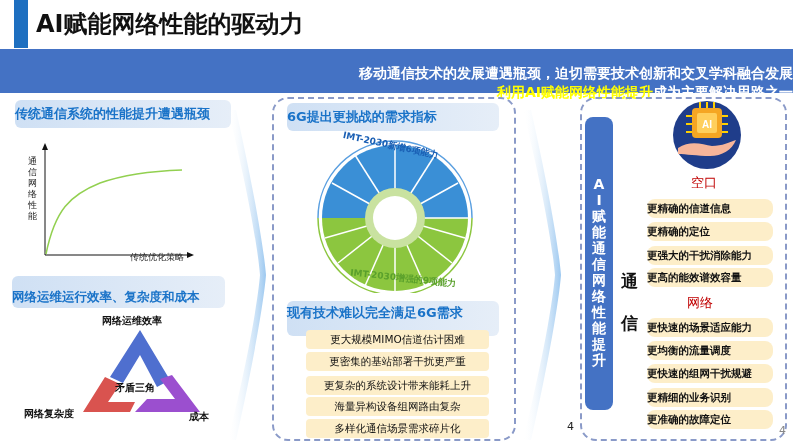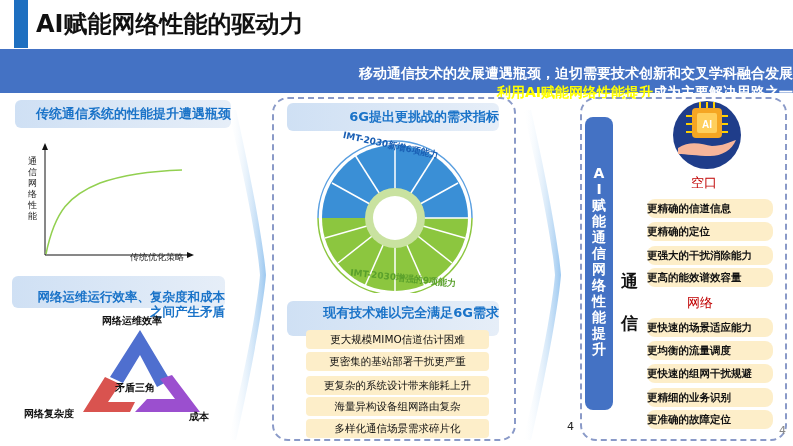--- a/index.html
+++ b/index.html
@@ -3,21 +3,21 @@
 <meta charset="utf-8">
 <style>
 *{box-sizing:border-box;margin:0;padding:0}
 body{width:793px;height:446px;background:#fff;font-family:"DejaVu Sans","Liberation Sans",sans-serif;position:relative;overflow:hidden}
 .title-bar{position:absolute;left:14px;top:0;width:793px;height:50px}
 .title-accent{position:absolute;left:0;top:0;width:14px;height:48px;background:#1e6fc0}
 .title-text{position:absolute;left:22px;top:8px;font-size:24px;font-weight:bold;color:#111;letter-spacing:0px}
 .banner{position:absolute;left:0;top:49px;width:793px;height:44px;background:#4472c4;text-align:right;color:#fff;font-weight:bold;font-size:14px;line-height:19px;padding-top:15px}
 .banner .l2{color:#fff}
 .banner .hl{color:#ffff00}
-.panel-head{position:absolute;background:linear-gradient(90deg,#cfe0f4,#e6eef8);border-radius:6px;color:#1a73c8;font-weight:bold;text-align:right}
+.panel-head{position:absolute;background:linear-gradient(90deg,#cfe0f4,#e6eef8);border-radius:6px;color:#1a73c8;font-weight:bold;text-align:left}
 .chart-area{position:absolute;left:10px;top:140px;width:190px;height:125px}
 .yl{position:absolute;left:18px;top:16px;font-size:9px;width:10px;line-height:11px;color:#222}
 .xl{position:absolute;left:120px;top:111px;font-size:9px;color:#222}
 .tri-label{position:absolute;font-size:10px;font-weight:bold;color:#111}
 .arrow-chev{position:absolute}
 .dash-box{position:absolute;border:2px dashed #8a9ac8;border-radius:16px}
 .req-item{position:absolute;left:306px;width:183px;height:19px;background:#fdeec9;border-radius:4px;text-align:center;font-size:10.5px;font-weight:normal;color:#111;line-height:19px}
 .right-item{position:absolute;left:647px;width:126px;height:19px;background:#fdeec9;border-radius:8px;text-align:left;font-size:10.5px;font-weight:bold;color:#111;line-height:19px}
 .vert-bar{position:absolute;left:585px;top:117px;width:28px;height:293px;background:#4472c4;border-radius:8px;color:#fff;font-weight:bold;font-size:14px;text-align:center;line-height:16px;padding-top:48px}
 .red-label{position:absolute;color:#c00000;font-size:13px}
@@ -46,21 +46,20 @@
     <line x1="35" y1="115" x2="178" y2="115" stroke="#111" stroke-width="1"></line>
     <polygon points="184,115 177,112 177,118" fill="#111"></polygon>
     <path d="M36,114 C45,70 60,55 90,43 C110,36 140,31 172,30" fill="none" stroke="#92d050" stroke-width="1.5"></path>
   </svg>
   <div class="yl">通信网络性能</div>
   <div class="xl">传统优化策略</div>
 </div>
 
 <div class="panel-head" style="left:12px;top:276px;width:213px;height:32px;font-size:12.5px;line-height:15px;padding-top:13px">
   <div>网络运维运行效率、复杂度和成本</div>
-  <div>之间产生矛盾</div>
 </div>
 
 <svg style="position:absolute;left:75px;top:325px" width="130" height="95">
   <polygon points="65,5 95,55 82,62 65,30 48,58 35,52" fill="#4f6fcf"></polygon>
   <polygon points="97,58 125,95 60,95 72,82 100,82 85,62" fill="#9b4fcf" transform="translate(0,-8)"></polygon>
   <polygon points="30,55 45,62 33,80 60,80 55,90 8,90" fill="#d9534f" transform="translate(0,-3)"></polygon>
 </svg>
 <div class="tri-label" style="left:102px;top:314px">网络运维效率</div>
 <div class="tri-label" style="left:24px;top:407px">网络复杂度</div>
 <div class="tri-label" style="left:189px;top:410px">成本</div>
@@ -117,21 +116,21 @@
 <div class="panel-head" style="left:287px;top:301px;width:212px;height:35px;font-size:13px;line-height:24px">现有技术难以完全满足6G需求</div>
 
 <div class="req-item" style="top:330px">更大规模MIMO信道估计困难</div>
 <div class="req-item" style="top:352px">更密集的基站部署干扰更严重</div>
 <div class="req-item" style="top:376px">更复杂的系统设计带来能耗上升</div>
 <div class="req-item" style="top:397px">海量异构设备组网路由复杂</div>
 <div class="req-item" style="top:419px">多样化通信场景需求碎片化</div>
 
 <div class="dash-box" style="left:580px;top:97px;width:207px;height:344px"></div>
 <div class="vert-bar">
-  <div style="width:16px;margin:0 auto;word-break:break-all">AI赋能通信网络性能提升</div>
+  <div style="width:16px;margin:11px auto;word-break:break-all">AI赋能通信网络性能提升</div>
 </div>
 
 <svg style="position:absolute;left:672px;top:100px" width="70" height="70">
   <circle cx="35" cy="35" r="34" fill="#1f3d8a"></circle>
   <rect x="20" y="8" width="30" height="30" rx="4" fill="#f5a623"></rect>
   <rect x="25" y="13" width="20" height="20" rx="2" fill="#ffcf5c"></rect>
   <text x="35" y="28" font-size="10" font-weight="bold" fill="#fff" text-anchor="middle" font-family="Liberation Sans, sans-serif">AI</text>
   <g stroke="#ffd000" stroke-width="2">
       <line x1="14" y1="16" x2="20" y2="16"></line>
       <line x1="14" y1="24" x2="20" y2="24"></line>

